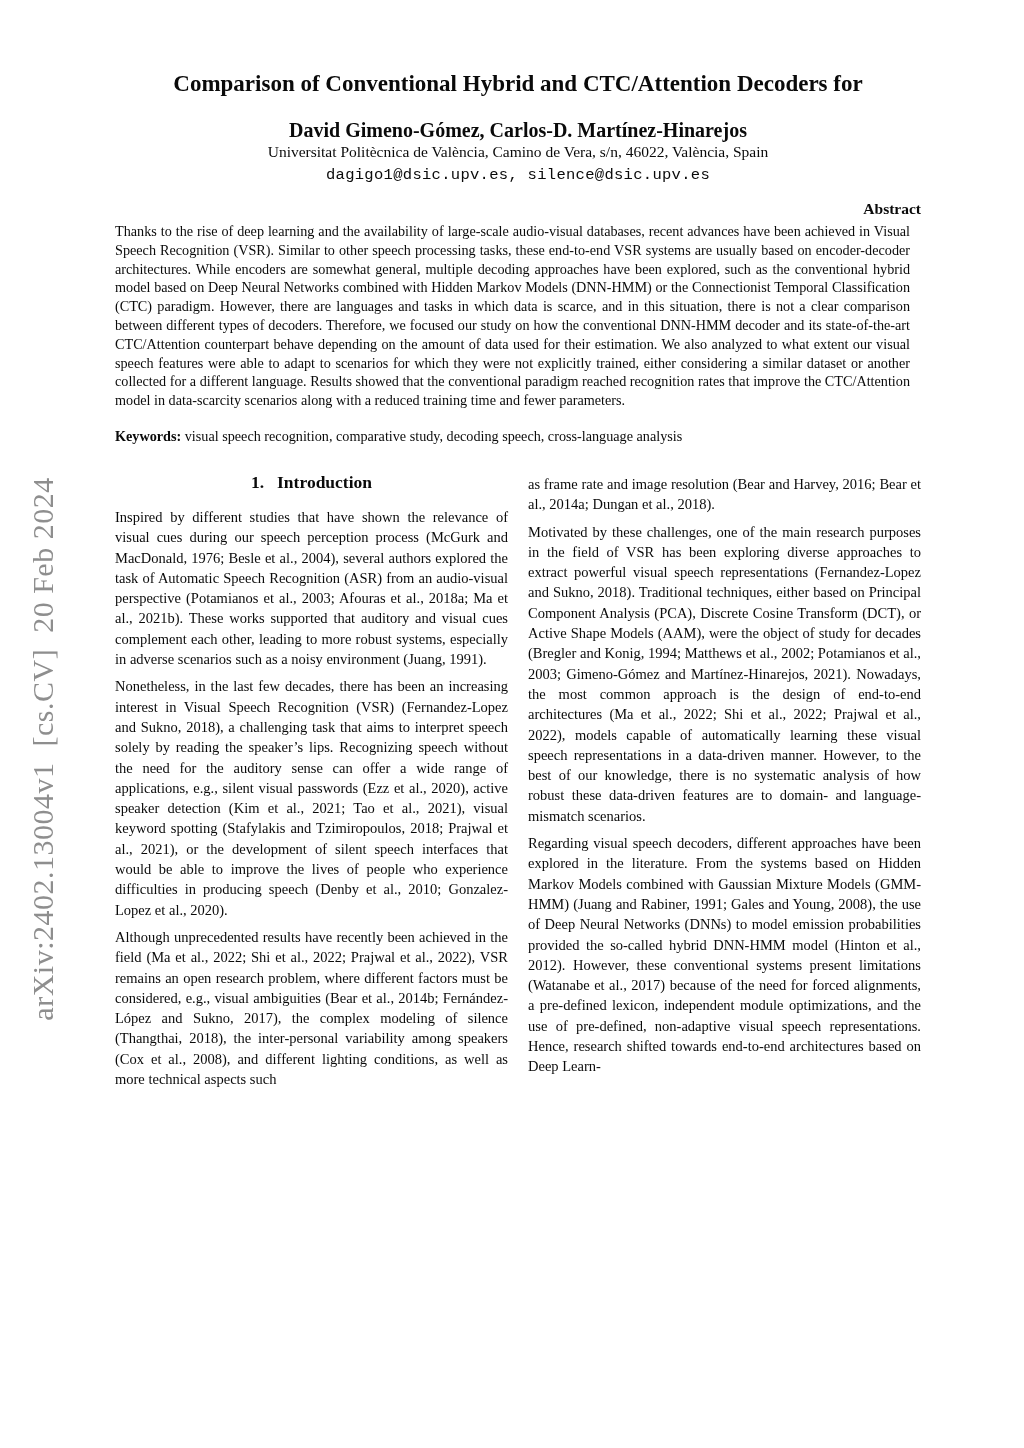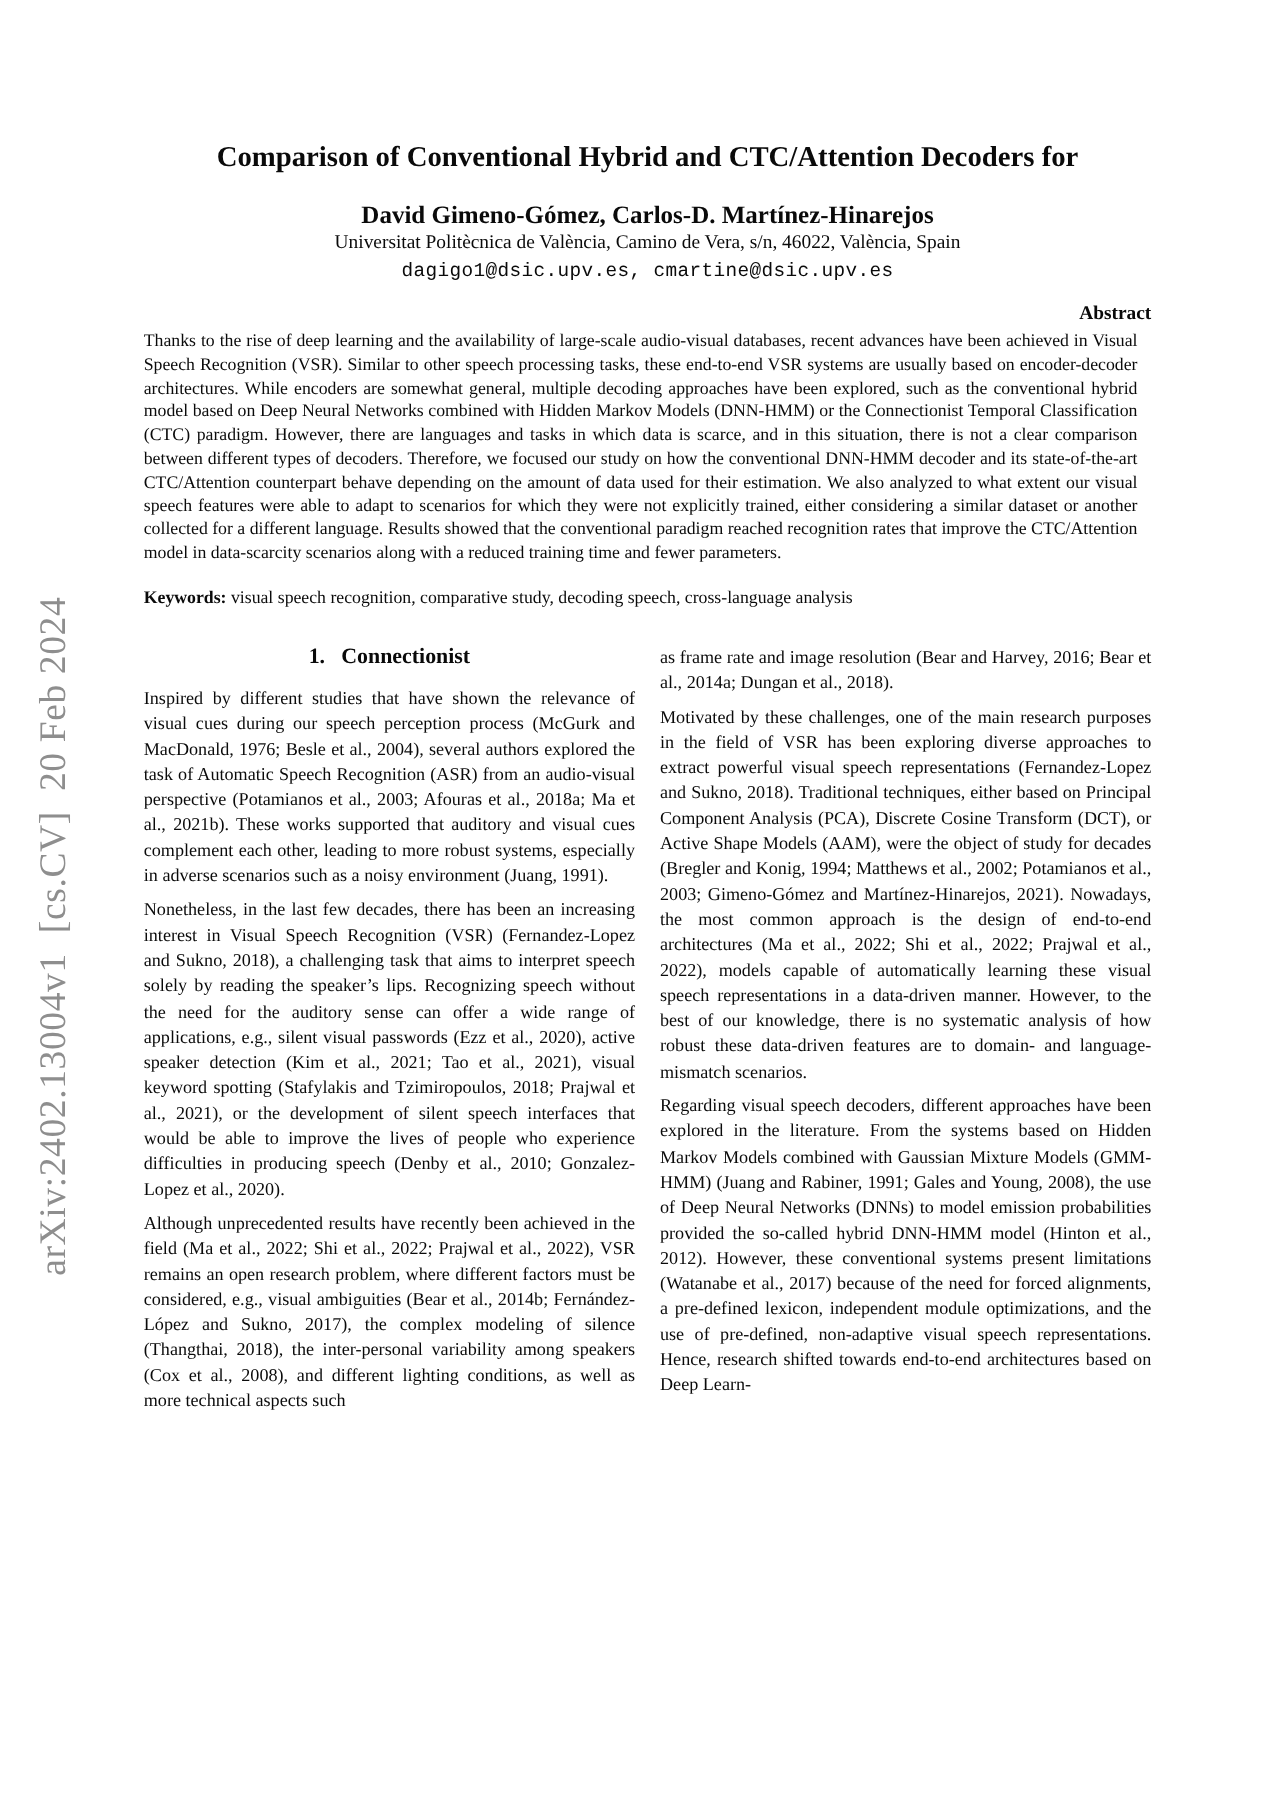--- a/index.html
+++ b/index.html
@@ -31,21 +31,21 @@
     white-space: pre;
     font-family: "Liberation Serif", "DejaVu Serif", serif;
   }
   .content {
     position: absolute;
     left: 115px;
     top: 0;
     width: 806px;
   }
   .title-block {
-    padding-top: 110px;
+    padding-top: 68px;
     text-align: center;
   }
   .title-line {
     font-size: 23px;
     font-weight: bold;
     line-height: 31px;
   }
   .authors {
     margin-top: 19px;
     font-size: 20px;
@@ -117,32 +117,32 @@
 <div class="page">
 
   <div class="watermark">arXiv:2402.13004v1  [cs.CV]  20 Feb 2024</div>
 
   <div class="content">
 
     <div class="title-block">
       <div class="title-line">Comparison of Conventional Hybrid and CTC/Attention Decoders for</div>
       <div class="authors">David Gimeno-Gómez, Carlos-D. Martínez-Hinarejos</div>
       <div class="affil">Universitat Politècnica de València, Camino de Vera, s/n, 46022, València, Spain</div>
-      <div class="emails">dagigo1@dsic.upv.es, cmartine@dsic.upv.es</div>
+      <div class="emails">dagigo1@dsic.upv.es, silence@dsic.upv.es</div>
     </div>
 
     <div class="abstract-heading">Abstract</div>
     <p class="abstract-text">Thanks to the rise of deep learning and the availability of large-scale audio-visual databases, recent advances have been achieved in Visual Speech Recognition (VSR). Similar to other speech processing tasks, these end-to-end VSR systems are usually based on encoder-decoder architectures. While encoders are somewhat general, multiple decoding approaches have been explored, such as the conventional hybrid model based on Deep Neural Networks combined with Hidden Markov Models (DNN-HMM) or the Connectionist Temporal Classification (CTC) paradigm. However, there are languages and tasks in which data is scarce, and in this situation, there is not a clear comparison between different types of decoders. Therefore, we focused our study on how the conventional DNN-HMM decoder and its state-of-the-art CTC/Attention counterpart behave depending on the amount of data used for their estimation. We also analyzed to what extent our visual speech features were able to adapt to scenarios for which they were not explicitly trained, either considering a similar dataset or another collected for a different language. Results showed that the conventional paradigm reached recognition rates that improve the CTC/Attention model in data-scarcity scenarios along with a reduced training time and fewer parameters.</p>
 
     <p class="keywords"><span class="kw-label">Keywords:</span><span> visual speech recognition, comparative study, decoding speech, cross-language analysis</span></p>
 
     <div class="columns">
 
       <div class="col col-left">
-        <div class="section-heading"><span class="sec-num">1.</span><span>Connectionist</span></div>
+        <div class="section-heading"><span class="sec-num">1.</span><span>Introduction</span></div>
         <p class="body-par">Inspired by different studies that have shown the relevance of visual cues during our speech perception process (McGurk and MacDonald, 1976; Besle et al., 2004), several authors explored the task of Automatic Speech Recognition (ASR) from an audio-visual perspective (Potamianos et al., 2003; Afouras et al., 2018a; Ma et al., 2021b). These works supported that auditory and visual cues complement each other, leading to more robust systems, especially in adverse scenarios such as a noisy environment (Juang, 1991).</p>
         <p class="body-par">Nonetheless, in the last few decades, there has been an increasing interest in Visual Speech Recognition (VSR) (Fernandez-Lopez and Sukno, 2018), a challenging task that aims to interpret speech solely by reading the speaker’s lips. Recognizing speech without the need for the auditory sense can offer a wide range of applications, e.g., silent visual passwords (Ezz et al., 2020), active speaker detection (Kim et al., 2021; Tao et al., 2021), visual keyword spotting (Stafylakis and Tzimiropoulos, 2018; Prajwal et al., 2021), or the development of silent speech interfaces that would be able to improve the lives of people who experience difficulties in producing speech (Denby et al., 2010; Gonzalez-Lopez et al., 2020).</p>
         <p class="body-par">Although unprecedented results have recently been achieved in the field (Ma et al., 2022; Shi et al., 2022; Prajwal et al., 2022), VSR remains an open research problem, where different factors must be considered, e.g., visual ambiguities (Bear et al., 2014b; Fernández-López and Sukno, 2017), the complex modeling of silence (Thangthai, 2018), the inter-personal variability among speakers (Cox et al., 2008), and different lighting conditions, as well as more technical aspects such</p>
       </div>
 
       <div class="col col-right">
         <p class="body-par">as frame rate and image resolution (Bear and Harvey, 2016; Bear et al., 2014a; Dungan et al., 2018).</p>
         <p class="body-par">Motivated by these challenges, one of the main research purposes in the field of VSR has been exploring diverse approaches to extract powerful visual speech representations (Fernandez-Lopez and Sukno, 2018). Traditional techniques, either based on Principal Component Analysis (PCA), Discrete Cosine Transform (DCT), or Active Shape Models (AAM), were the object of study for decades (Bregler and Konig, 1994; Matthews et al., 2002; Potamianos et al., 2003; Gimeno-Gómez and Martínez-Hinarejos, 2021). Nowadays, the most common approach is the design of end-to-end architectures (Ma et al., 2022; Shi et al., 2022; Prajwal et al., 2022), models capable of automatically learning these visual speech representations in a data-driven manner. However, to the best of our knowledge, there is no systematic analysis of how robust these data-driven features are to domain- and language-mismatch scenarios.</p>
         <p class="body-par">Regarding visual speech decoders, different approaches have been explored in the literature. From the systems based on Hidden Markov Models combined with Gaussian Mixture Models (GMM-HMM) (Juang and Rabiner, 1991; Gales and Young, 2008), the use of Deep Neural Networks (DNNs) to model emission probabilities provided the so-called hybrid DNN-HMM model (Hinton et al., 2012). However, these conventional systems present limitations (Watanabe et al., 2017) because of the need for forced alignments, a pre-defined lexicon, independent module optimizations, and the use of pre-defined, non-adaptive visual speech representations. Hence, research shifted towards end-to-end architectures based on Deep Learn-</p>
       </div>

